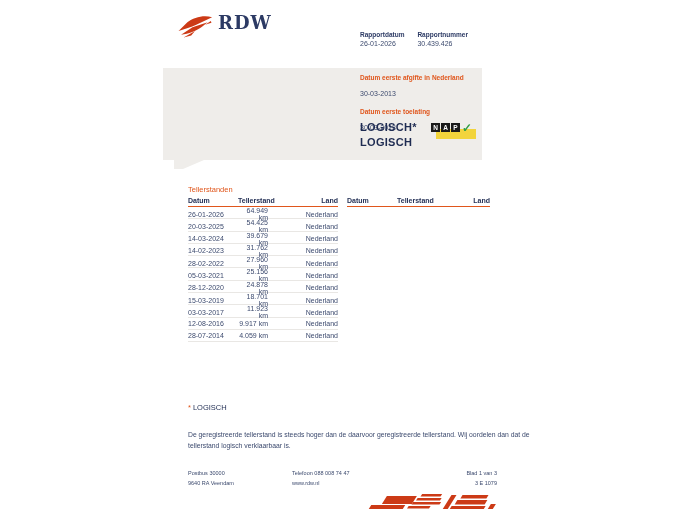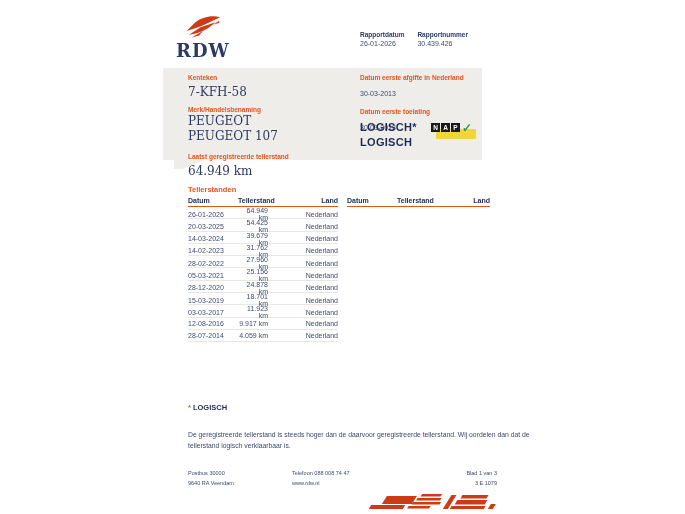--- a/index.html
+++ b/index.html
@@ -1,21 +1,21 @@
 <!DOCTYPE html>
 <html><head>
 <meta charset="utf-8">
 <style>
   html,body{margin:0;padding:0;background:#ffffff;}
   .page{
     position:relative;width:685px;height:514px;background:#ffffff;
     font-family:"Liberation Sans",sans-serif;color:#2C3A64;overflow:hidden;
   }
   
-  .brand{position:absolute;left:176px;top:12px;display:flex;align-items:center;gap:4px;flex-direction:column;}
+  .brand{position:absolute;left:176px;top:12px;display:flex;align-items:center;gap:4px;}
   .brand svg{width:38px;height:28px;}
   .brand-text{
     font-family:"DejaVu Serif",serif;font-weight:bold;font-size:18px;
     color:#2C3A64;letter-spacing:1px;position:relative;top:-4px;
   }
   .report-title{
     position:absolute;left:360px;top:12px;margin:0;
     font-size:13.5px;font-weight:bold;color:#E4541F;letter-spacing:.2px;
   }
   .report-meta{position:absolute;left:360px;top:31px;display:flex;gap:13px;}
@@ -45,35 +45,35 @@
   .nap-letters{position:absolute;left:0;top:0;display:flex;gap:1px;}
   .nap-letter{
     width:9px;height:9px;background:#1A1A1A;color:#fff;font-size:6.5px;font-weight:bold;
     display:flex;align-items:center;justify-content:center;
   }
   .nap-check{
     position:absolute;left:31px;top:-2px;color:#2F9E44;font-size:12px;font-weight:bold;
   }
   
   .table-heading{
-    position:absolute;left:188px;top:185px;font-size:7.5px;font-weight:bold;color:#E0561C;text-align:right;
+    position:absolute;left:188px;top:185px;font-size:7.5px;font-weight:normal;color:#E0561C;text-align:right;
   }
   .otable{position:absolute;top:195px;width:150px;font-size:7px;}
   .otable.left{left:188px;}
   .otable.right{left:347px;width:143px;}
   .thead,.trow{display:grid;grid-template-columns:50px 42px 1fr;align-items:center;}
   .thead{font-weight:bold;color:#1F2C52;border-bottom:1.5px solid #E0561C;height:11px;}
   .thead .c2,.trow .c2{text-align:right;}
   .thead .c1{text-align:left;}
   .trow{height:11.3px;border-bottom:1px solid #E9E7E4;color:#3C4A6E;}
   .trow .c0{color:#3C4A6E;}
   .trow .c1{text-align:right;padding-right:12px;}
   
   .footnote{position:absolute;left:188px;top:403px;width:345px;}
-  .footnote-title{font-size:7.5px;font-weight:bold;color:#1F2C52;margin-bottom:17px;}
+  .footnote-title{font-size:7.5px;font-weight:normal;color:#1F2C52;margin-bottom:17px;}
   .footnote-title .ast{color:#E0561C;margin-right:2px;}
   .footnote-body{font-size:6.8px;color:#3C4A6E;line-height:1.65;}
   
   .footer{position:absolute;left:188px;top:469px;width:309px;font-size:5.5px;color:#3C4A6E;}
   .footer .col{position:absolute;top:0;line-height:1.8;}
   .footer .col.c-a{left:0;}
   .footer .col.c-b{left:104px;}
   .footer .col.c-c{right:0;text-align:right;}
   .footer a{color:#3C4A6E;text-decoration:none;}
   
@@ -102,34 +102,20 @@
       <span class="meta-label">Rapportdatum</span>
       <span class="meta-value">26-01-2026</span>
     </div>
     <div class="meta-pair">
       <span class="meta-label">Rapportnummer</span>
       <span class="meta-value">30.439.426</span>
     </div>
   </div>
 
   <section class="info-box">
-    <div class="info-col-left">
-      <div class="field">
-        <span class="field-label">Kenteken</span>
-        <span class="field-value">7-KFH-58</span>
-      </div>
-      <div class="field">
-        <span class="field-label">Merk/Handelsbenaming</span>
-        <span class="field-value" style="display:block;width:130px;">PEUGEOT PEUGEOT 107</span>
-      </div>
-      <div class="field" style="margin-top:9px;">
-        <span class="field-label">Laatst geregistreerde tellerstand</span>
-        <span class="field-value">64.949 km</span>
-      </div>
-    </div>
     <div class="info-col-right">
       <div class="field">
         <span class="field-label">Datum eerste afgifte in Nederland</span>
         <span class="field-value small">30-03-2013</span>
       </div>
       <div class="field" style="margin-top:8px;">
         <span class="field-label">Datum eerste toelating</span>
         <span class="field-value small">30-03-2013</span>
       </div>
     </div>

